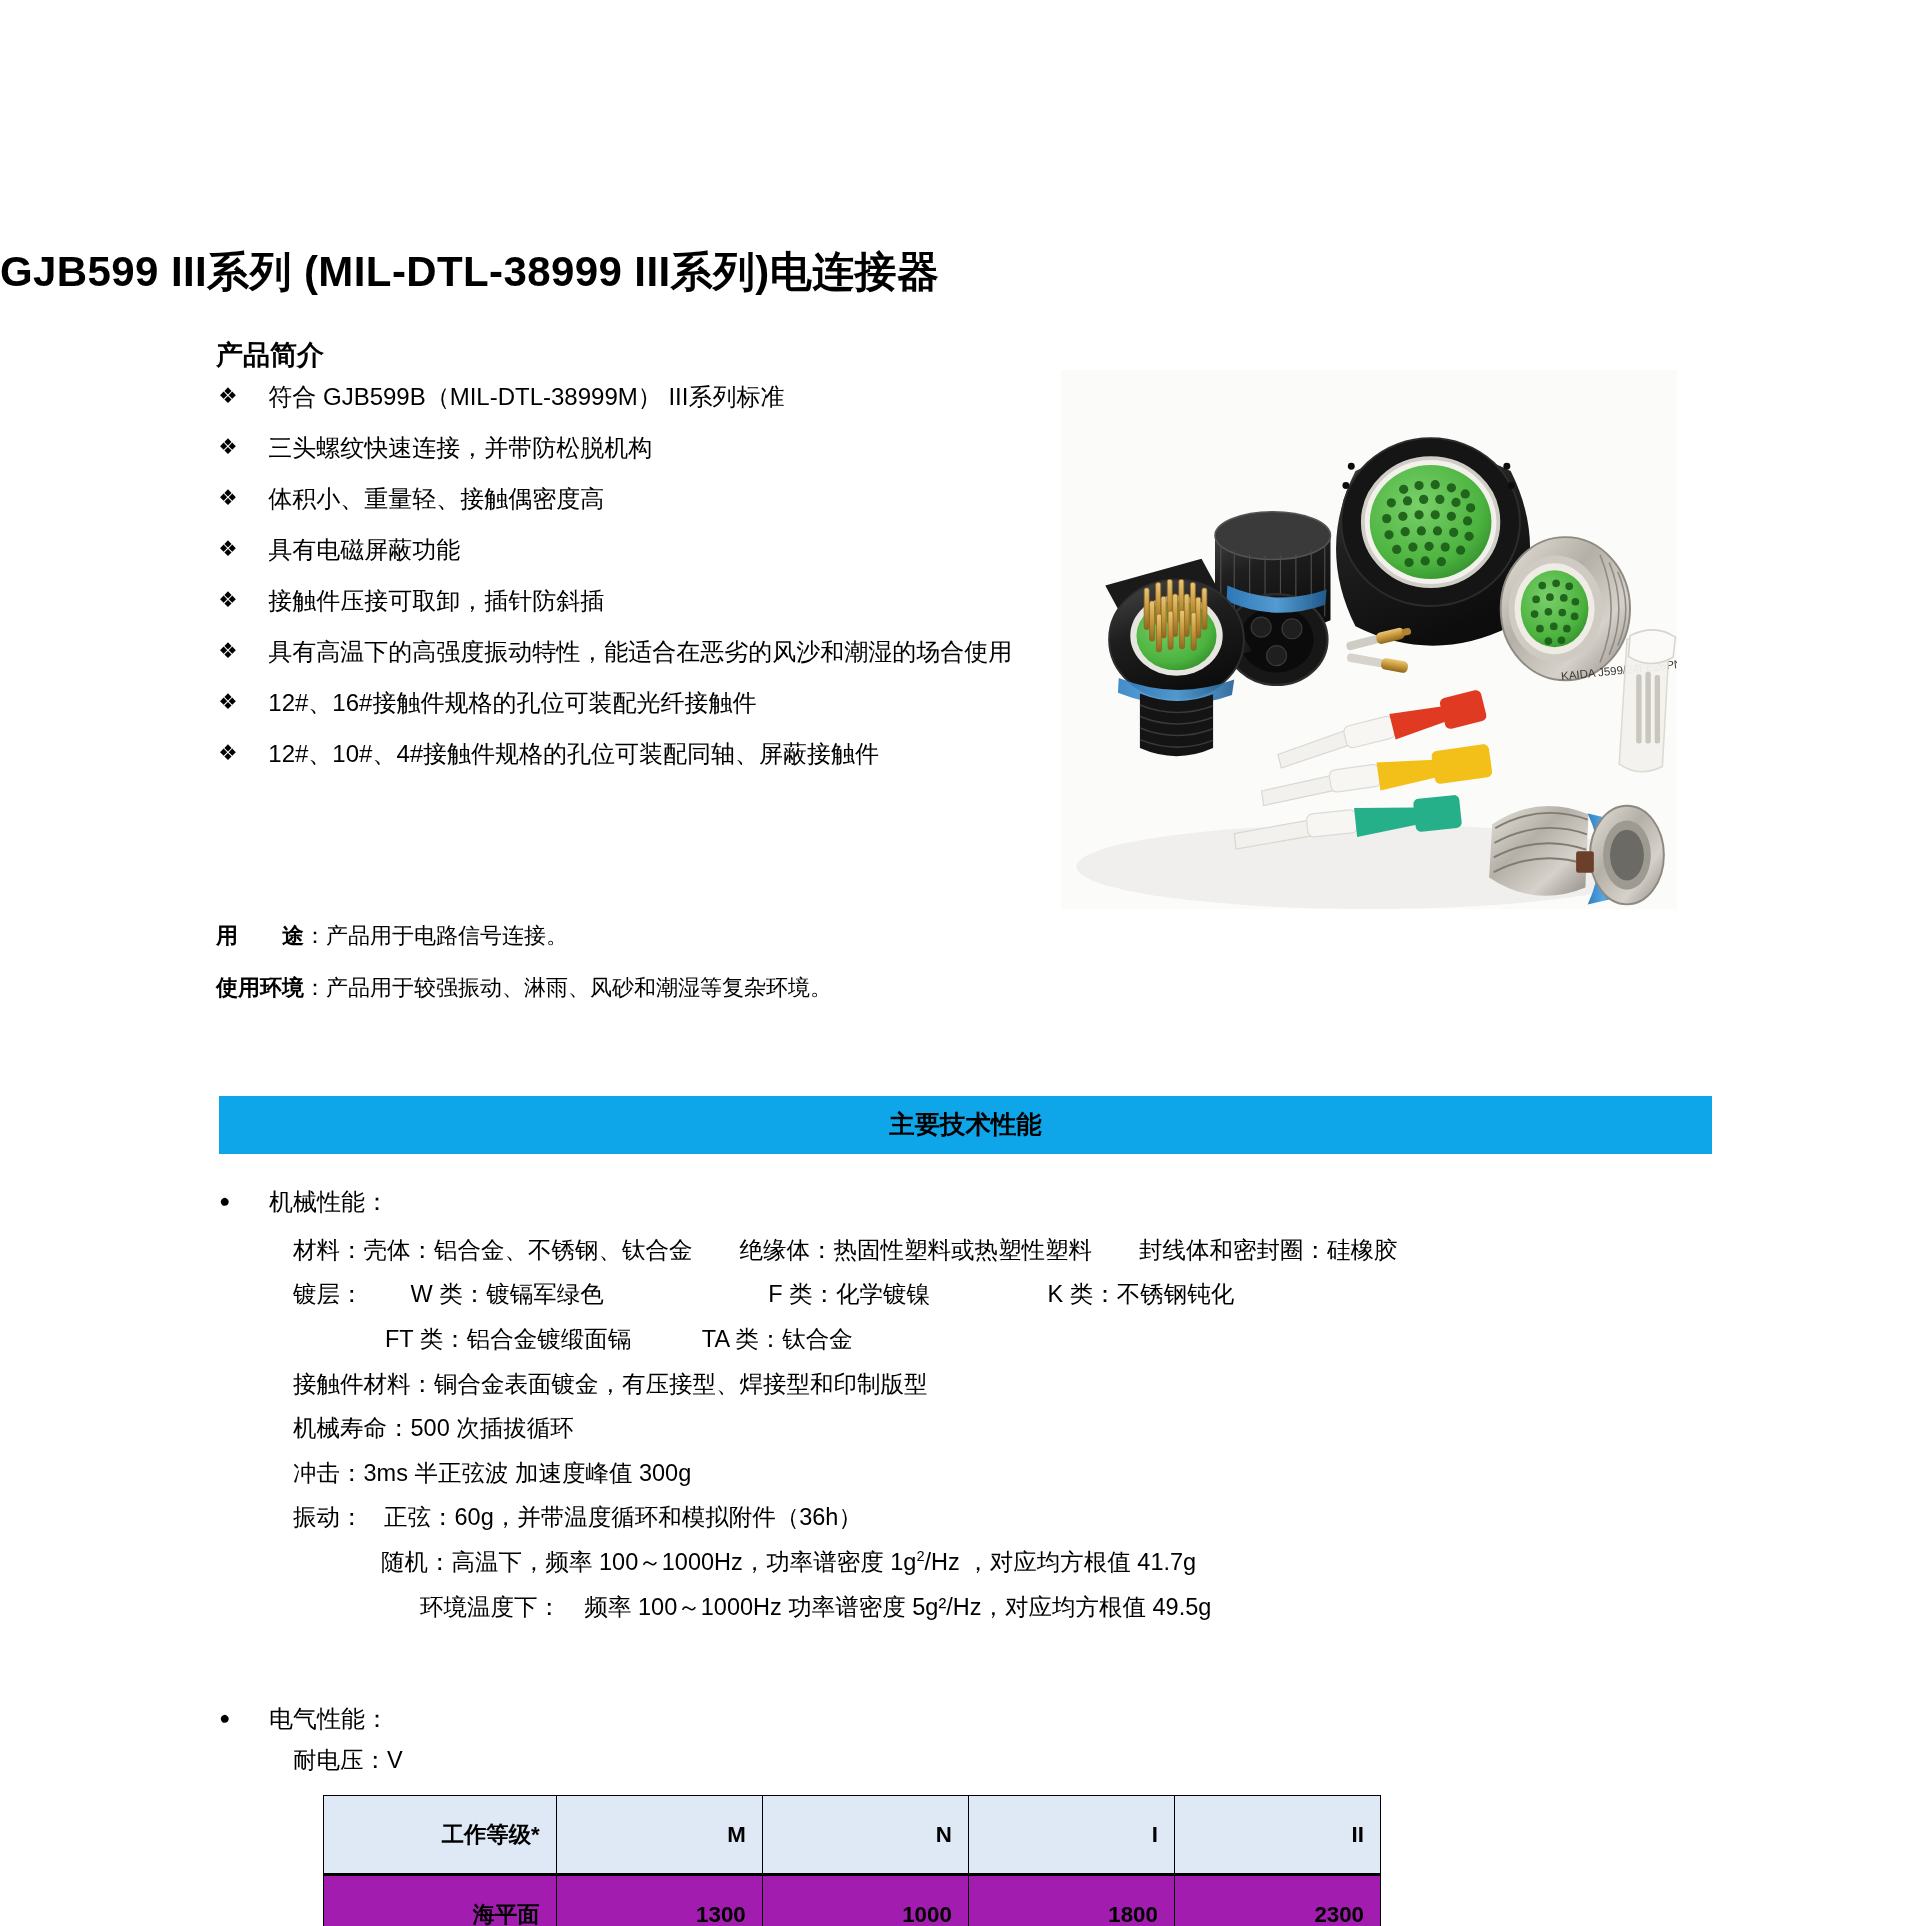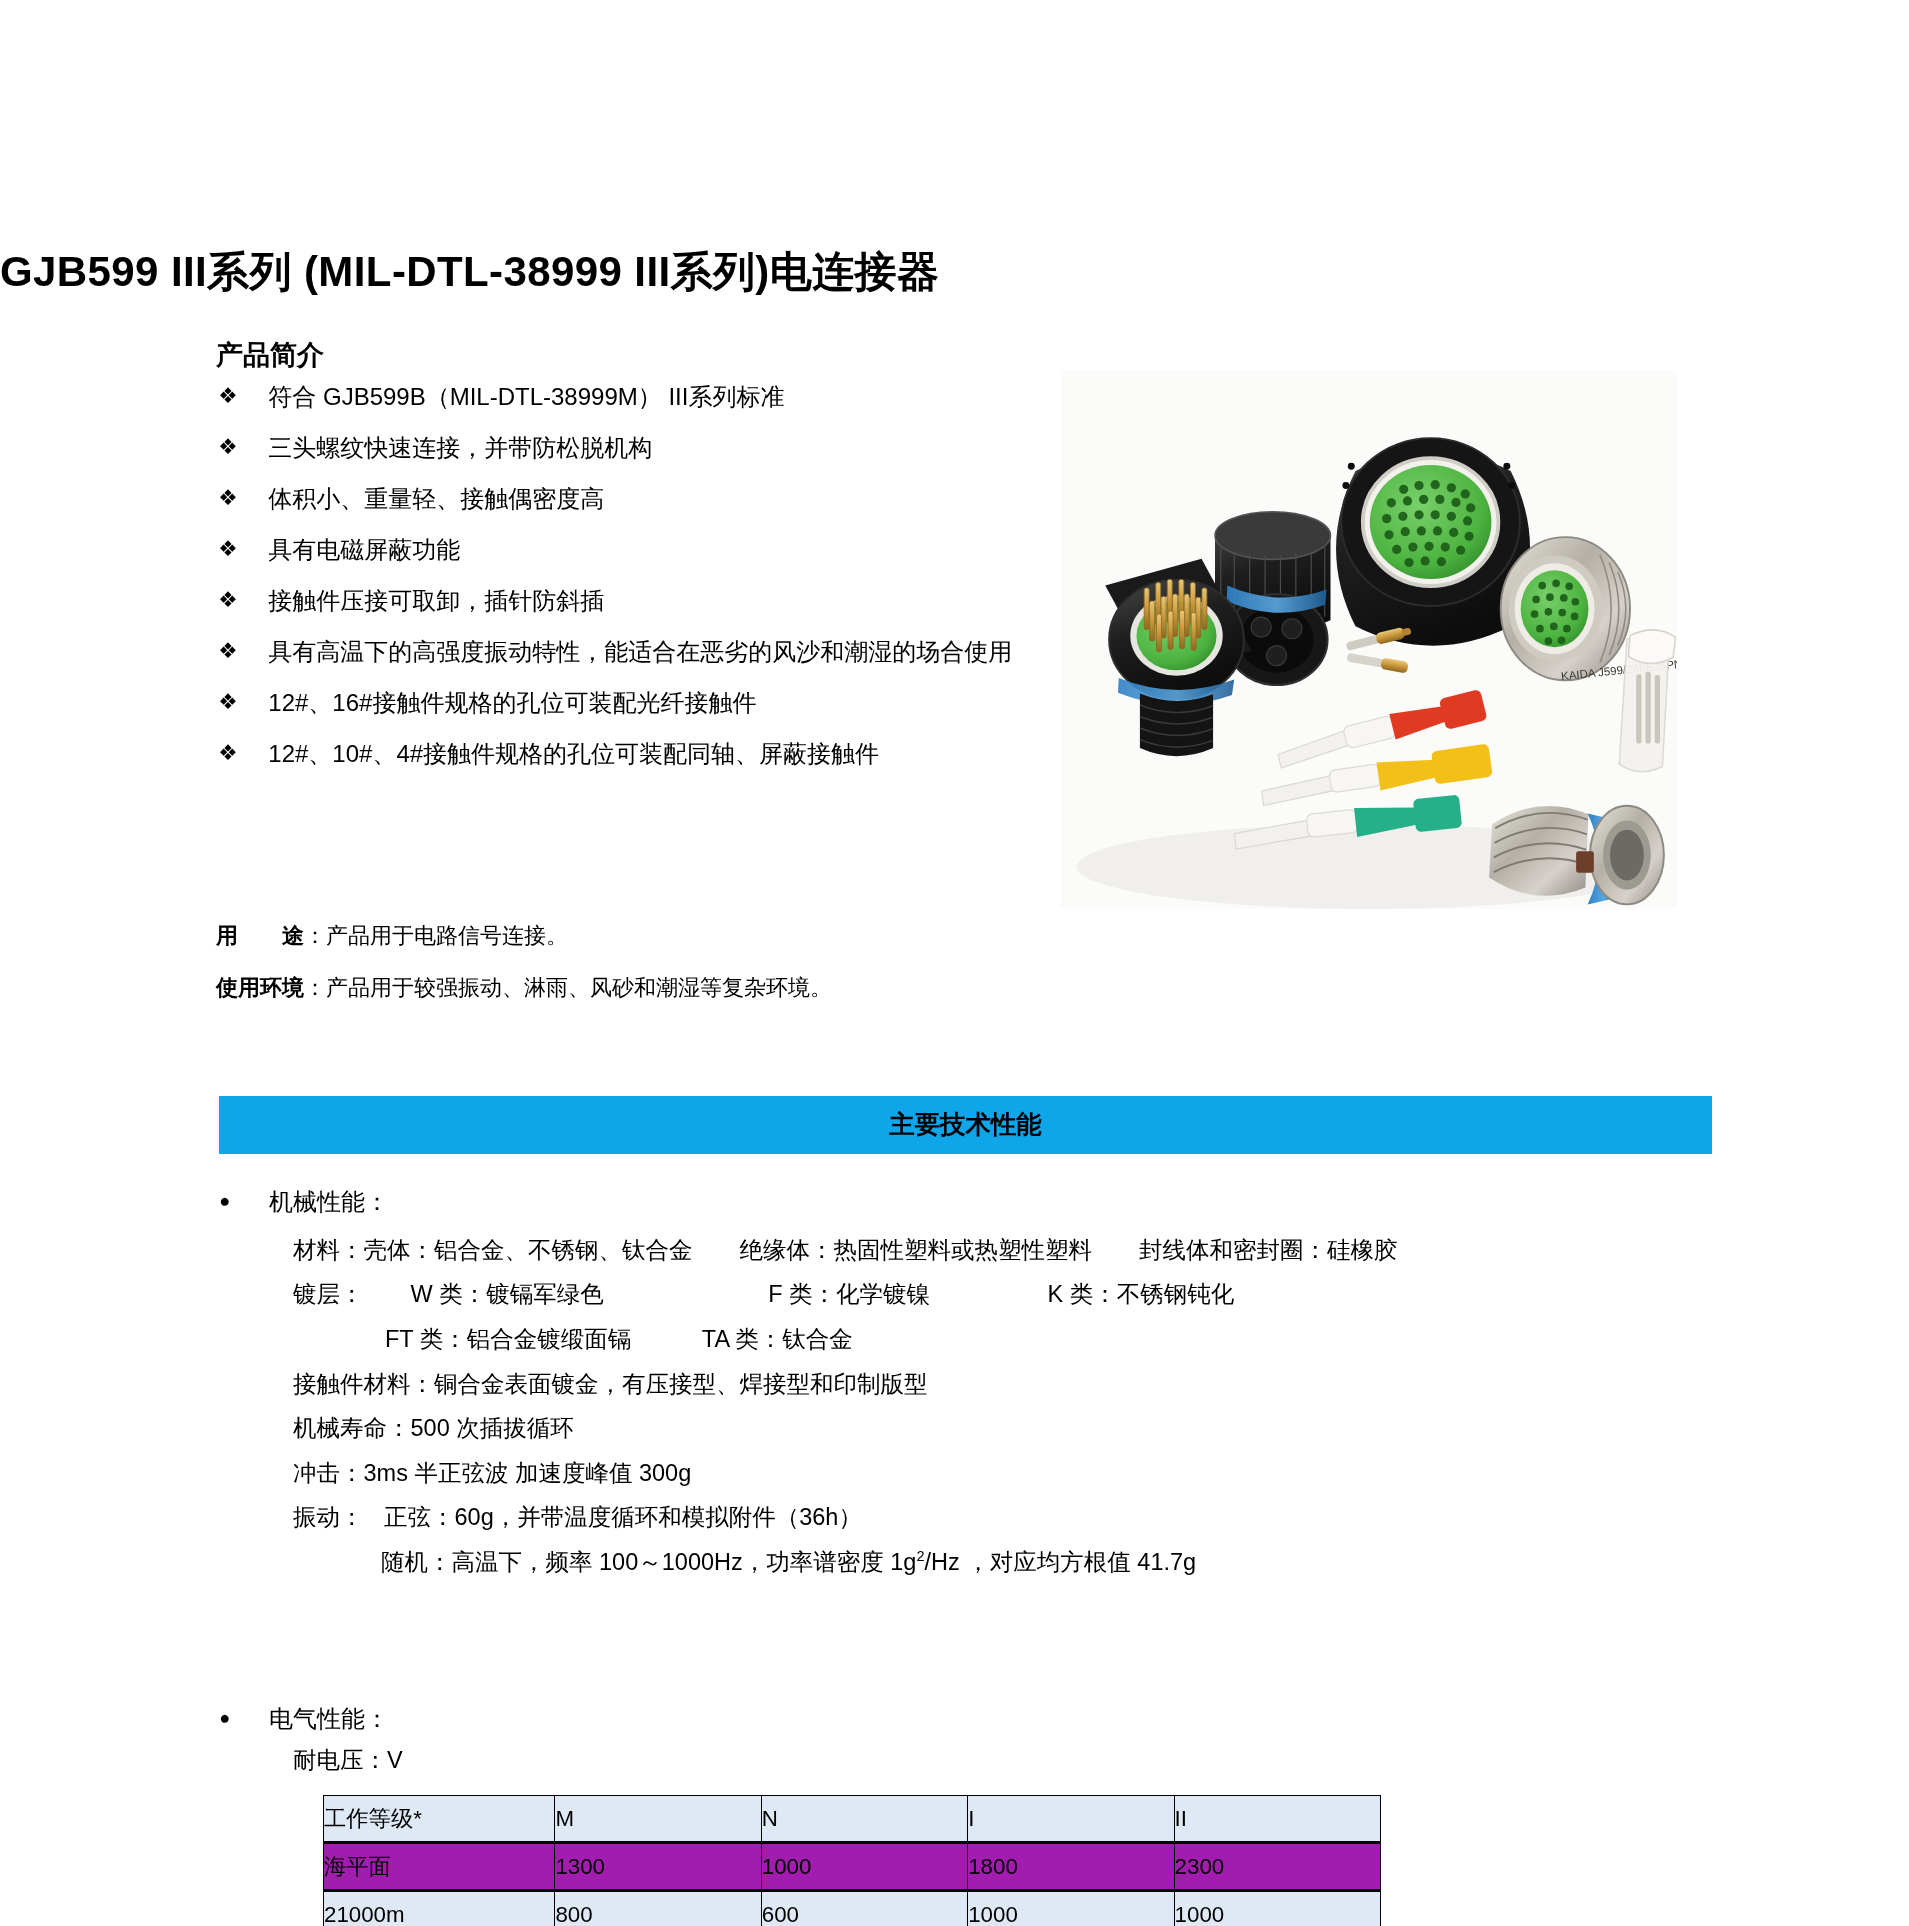--- a/index.html
+++ b/index.html
@@ -131,24 +131,24 @@
 
   
   .tbl {
     position:absolute;
     border-collapse:collapse;
     font-size:22.3px;
     background:#ffffff;
   }
   .tbl td, .tbl th {
     border:1.2px solid #000000;
-    text-align:left;
+    text-align:right;
     vertical-align:middle;
-    font-weight:normal;
-    padding:0;
+    font-weight:bold;
+    padding:16px;
     height:45px;
   }
   .tbl .hdr { background:#dfe9f5; }
   .tbl .alt { background:#dfe9f5; }
   .tbl .plain { background:#a21caf;margin-top:40px; }
   .tbl tr.thick-bottom > td { border-bottom:3.1px solid #000; }
 
   #table-voltage { left:323px; top:1795px; width:1058px; }
   #table-voltage td:nth-child(1) { width:231px; }
   #table-voltage td:nth-child(n+2) { width:206px; }
@@ -451,20 +451,21 @@
   <div class="spec-line" style="top:1324px;left:385px;">FT 类：铝合金镀缎面镉　　　TA 类：钛合金</div>
   <div class="spec-line" style="top:1369px;">接触件材料：铜合金表面镀金，有压接型、焊接型和印制版型</div>
   <div class="spec-line" style="top:1413px;">机械寿命：500 次插拔循环</div>
   <div class="spec-line" style="top:1458px;">冲击：3ms 半正弦波  加速度峰值 300g</div>
   <div class="spec-line" style="top:1502px;">
     <span class="lbl" style="display:inline-block;width:91px;">振动：</span><span>正弦：60g，并带温度循环和模拟附件（36h）</span>
   </div>
   <div class="spec-line" style="top:1547px;left:381px;">
     <span>随机</span><span>：高温下，频率 100～1000Hz，功率谱密度 1g</span><sup>2</sup><span>/Hz ，对应均方根值 41.7g</span>
   </div>
+  <div class="spec-line" style="top:1592px;left:420px;">环境温度下：　频率 100～1000Hz  功率谱密度 5g²/Hz，对应均方根值 49.5g</div>
 
   <div class="spec-bullet-row" style="top:1703px;">
     <span class="round-bullet">●</span>
     <span>电气性能：</span>
   </div>
   <div class="spec-line" style="top:1745px;">耐电压：V</div>
 
   <table class="tbl" id="table-voltage">
     <tbody>
         <tr class="thick-bottom">

